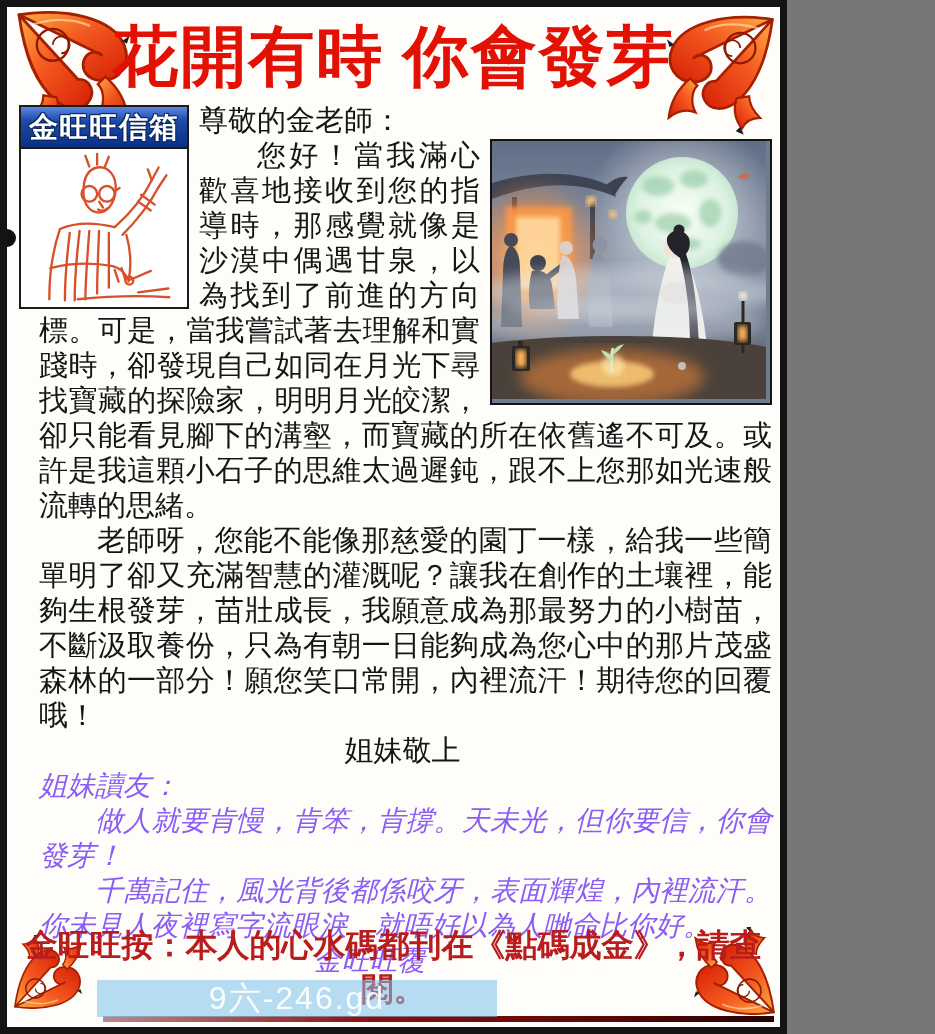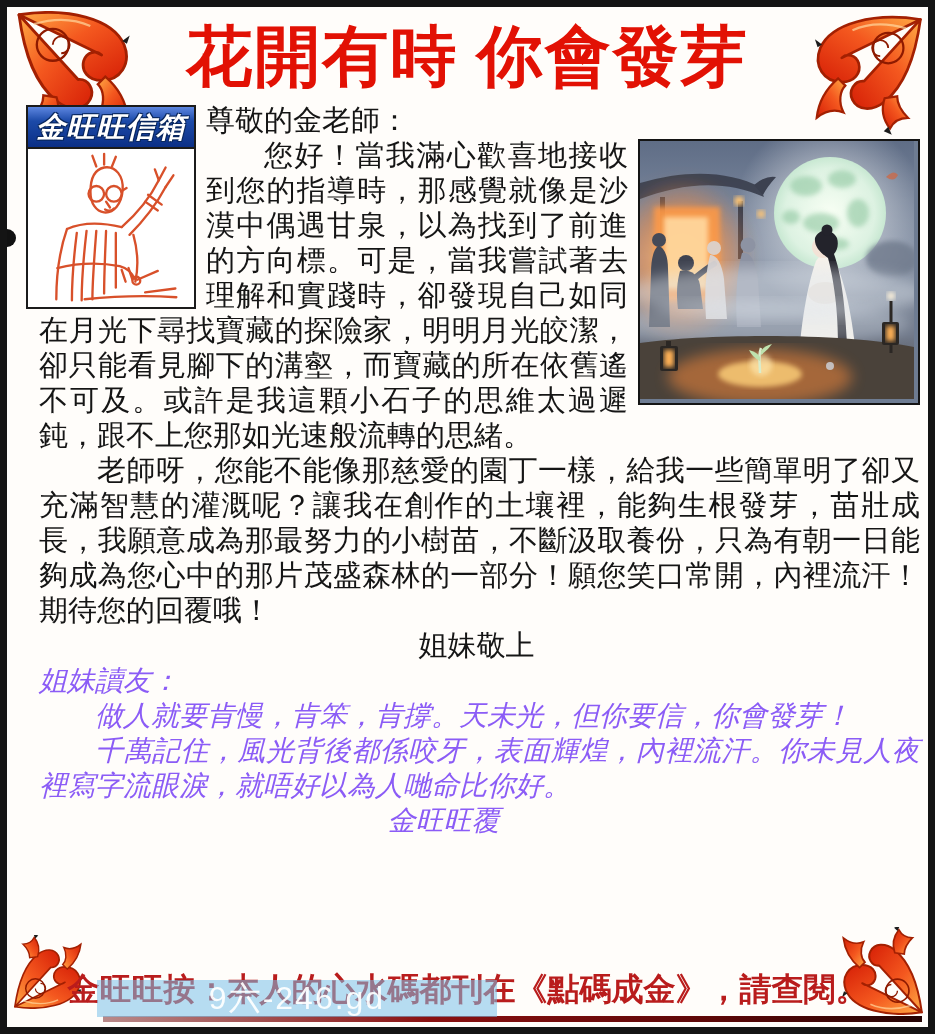--- a/index.html
+++ b/index.html
@@ -1,30 +1,30 @@
 <!DOCTYPE html>
 <html><head>
 <meta charset="utf-8">
 <style>
   html,body{margin:0;padding:0;background:#777;}
-  .page{position:relative;width:935px;height:1034px;box-sizing:border-box;
+  .page{position:relative;width:787px;height:1034px;box-sizing:border-box;
         border:7px solid #141414;background:#fffdfa;overflow:hidden;
         font-family:"Liberation Serif","DejaVu Serif",serif;}
   
   .corner{position:absolute;z-index:1;pointer-events:none;}
   .corner.tl{left:4px;top:4px;width:168px;height:122px;}
   .corner.tr{right:4px;top:4px;width:152px;height:126px;transform:scaleX(-1);}
   .corner.bl{left:2px;bottom:18px;width:104px;height:74px;transform:scaleY(-1);}
   .corner.br{right:2px;bottom:12px;width:118px;height:88px;transform:scale(-1,-1);}
   
   .title{margin:8px 0 2px 0;text-align:center;font-size:66px;line-height:84px;
          font-weight:900;color:#e21104;letter-spacing:2px;position:relative;z-index:2;}
   
   .content{position:relative;z-index:2;padding:2px 8px 0 8px;}
-  .mailbox-card{float:left;width:166px;margin:2px 10px 4px 11px;border:2px solid #1b1b1b;background:#14b8a6;font-style:italic;}
+  .mailbox-card{float:left;width:166px;margin:2px 10px 4px 4px;border:2px solid #1b1b1b;background:#14b8a6;}
   .mailbox-header{height:40px;line-height:40px;text-align:center;color:#fff;font-weight:bold;
         font-size:29px;font-family:"Liberation Sans","DejaVu Sans",sans-serif;letter-spacing:1px;
         background:linear-gradient(180deg,#5d86e0 0%,#1c4aa8 35%,#0b2f86 100%);
         border-bottom:2px solid #1b1b1b;
         text-shadow:1px 1px 0 #09275e,-1px 1px 0 #09275e,1px -1px 0 #09275e,-1px -1px 0 #09275e;}
   .mailbox-art{height:158px;background:#fff;}
   .moon-card{float:right;width:278px;height:262px;margin:36px 0 6px 10px;border:2px solid #141414;
         background:#6e7c92;overflow:hidden;}
   p.letter{margin:0;font-size:29px;line-height:35px;text-align:justify;color:#151515;padding-left:24px;}
   p.indent{text-indent:2em;}

